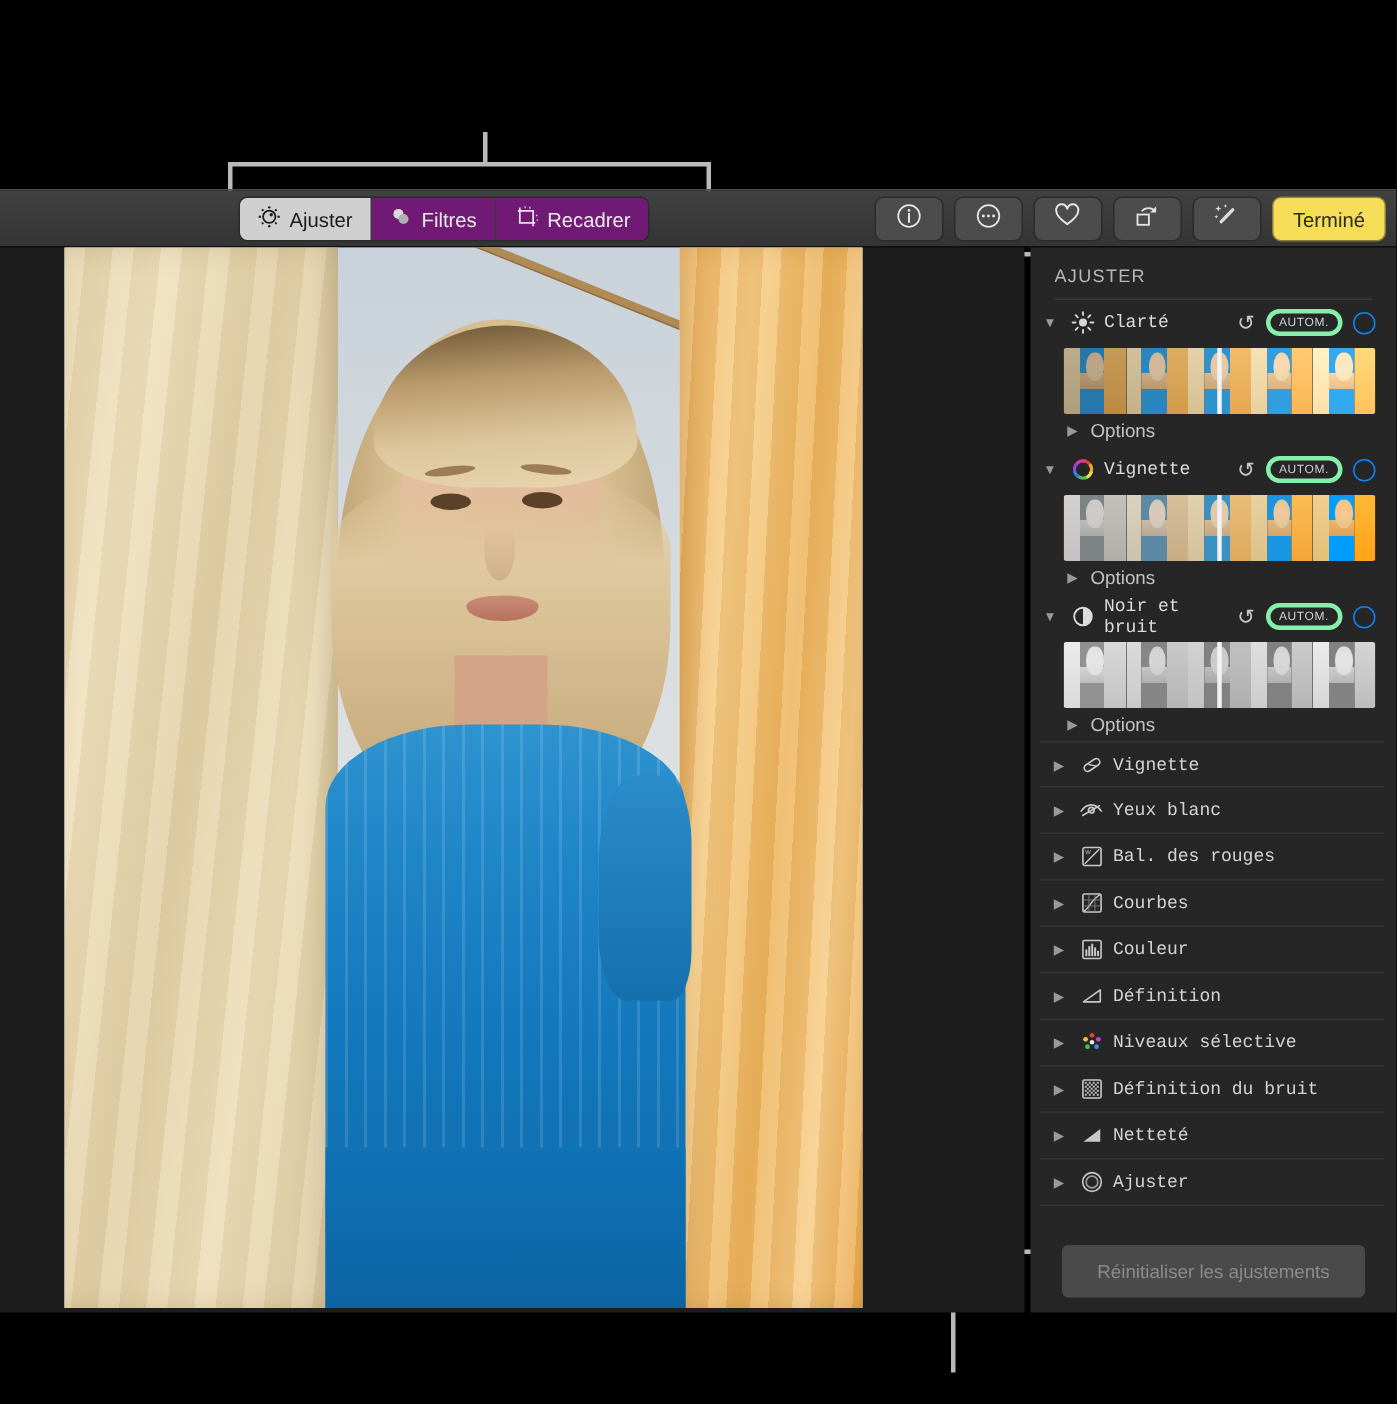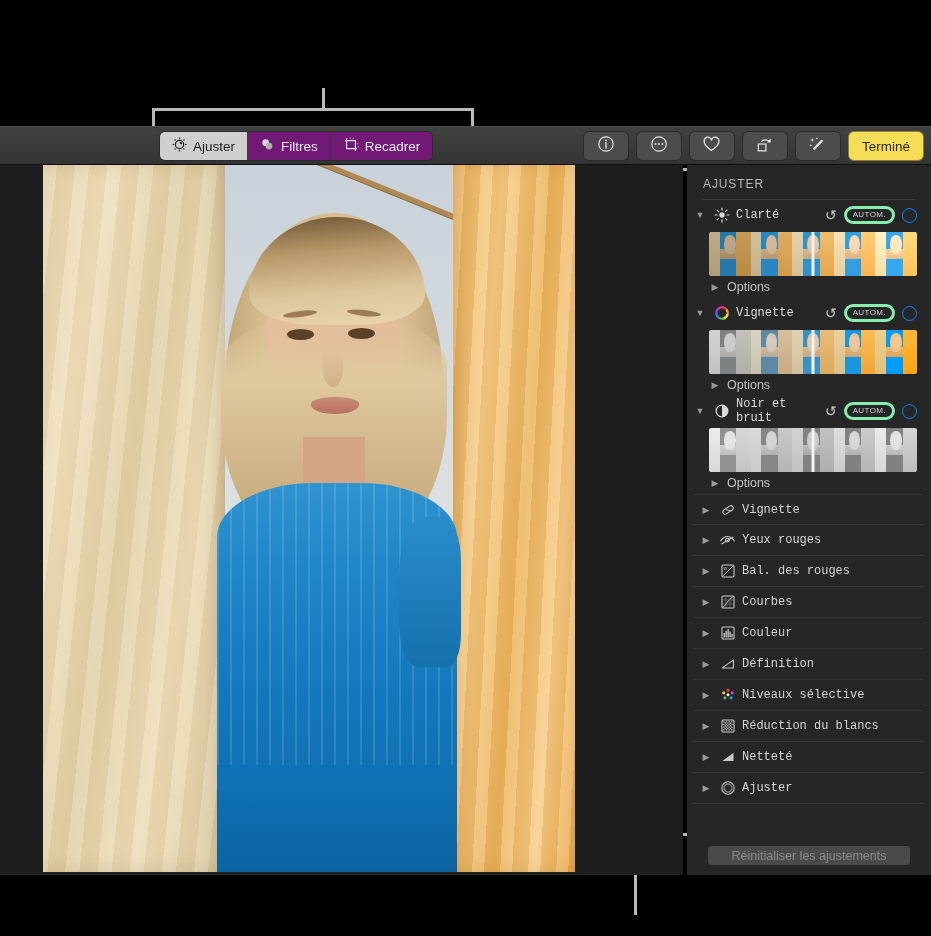--- a/index.html
+++ b/index.html
@@ -206,21 +206,21 @@
     display: flex; align-items: center; height: 31px;
     padding: 0 14px 0 6px; gap: 6px;
     border-bottom: 1px solid #343434;
     margin: 0 8px 0 6px;
   }
   .list-row .adj-label { color: #d4d4d4; }
   .sep-top { border-top: 1px solid #343434; }
 
   .reset-wrap { position: absolute; left: 0; bottom: 10px; width: 244px; display: flex; justify-content: center; }
   .reset-btn {
-    width: 202px; height: 19px; border-radius: 4px;
+    width: 202px; height: 35px; border-radius: 4px;
     background: #4a4a4a; color: #8b8b8b; font-size: 12.5px;
     display: flex; align-items: center; justify-content: center;
   }
 
   
   .callout { position: absolute; pointer-events: none; }
   .cl-line { position: absolute; background: #b9b9b9; }
 </style>
 </head>
 <body>
@@ -582,21 +582,21 @@
 
     <div class="list-row">
       <span class="tri">▶</span>
       <span class="adj-icon">
         <svg width="17" height="17" viewBox="0 0 18 18">
           <path d="M1.6 9.6 C4 6 6.6 4.8 9 4.8 C11.4 4.8 14 6 16.4 9.6" fill="none" stroke="#c9c9c9" stroke-width="1.2"></path>
           <circle cx="9" cy="8.6" r="2" fill="none" stroke="#c9c9c9" stroke-width="1.2"></circle>
           <path d="M2.6 12.6 L15.2 5.2" stroke="#c9c9c9" stroke-width="1.2"></path>
         </svg>
       </span>
-      <span class="adj-label">Yeux rouges</span>
+      <span class="adj-label">Yeux blanc</span>
     </div>
 
     <div class="list-row">
       <span class="tri">▶</span>
       <span class="adj-icon">
         <svg width="16" height="16" viewBox="0 0 18 18">
           <rect x="2.2" y="2.2" width="13.6" height="13.6" rx="1.6" fill="none" stroke="#c9c9c9" stroke-width="1.2"></rect>
           <path d="M3.6 14.4 L14.4 3.6" stroke="#c9c9c9" stroke-width="1.1"></path>
           <text x="4" y="7.4" font-size="4.4" fill="#c9c9c9" font-family="sans-serif">W</text>
         </svg>
@@ -687,21 +687,21 @@
             <rect x="5.1" y="11.1" width="1.5" height="1.5"></rect>
               <rect x="8.1" y="11.1" width="1.5" height="1.5"></rect>
               <rect x="11.1" y="11.1" width="1.5" height="1.5"></rect>
             <rect x="3.6" y="12.6" width="1.5" height="1.5"></rect>
               <rect x="6.6" y="12.6" width="1.5" height="1.5"></rect>
               <rect x="9.6" y="12.6" width="1.5" height="1.5"></rect>
               <rect x="12.6" y="12.6" width="1.5" height="1.5"></rect>
           </g>
         </svg>
       </span>
-      <span class="adj-label">Réduction du blancs</span>
+      <span class="adj-label">Définition du bruit</span>
     </div>
 
     <div class="list-row">
       <span class="tri">▶</span>
       <span class="adj-icon">
         <svg width="16" height="16" viewBox="0 0 18 18">
           <path d="M15.2 13.6 H2.6 L15.2 4.2 Z" fill="#c9c9c9"></path>
         </svg>
       </span>
       <span class="adj-label">Netteté</span>

